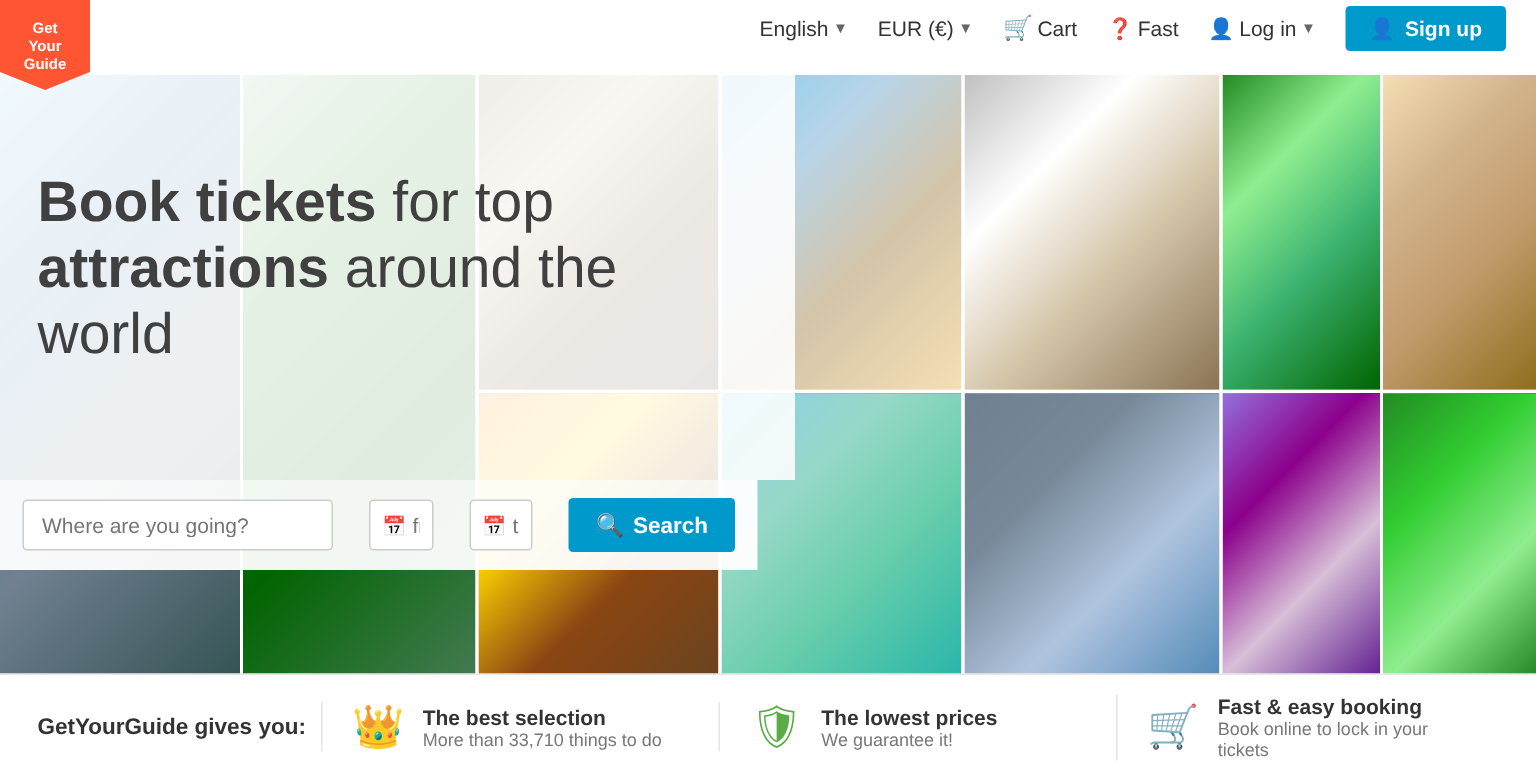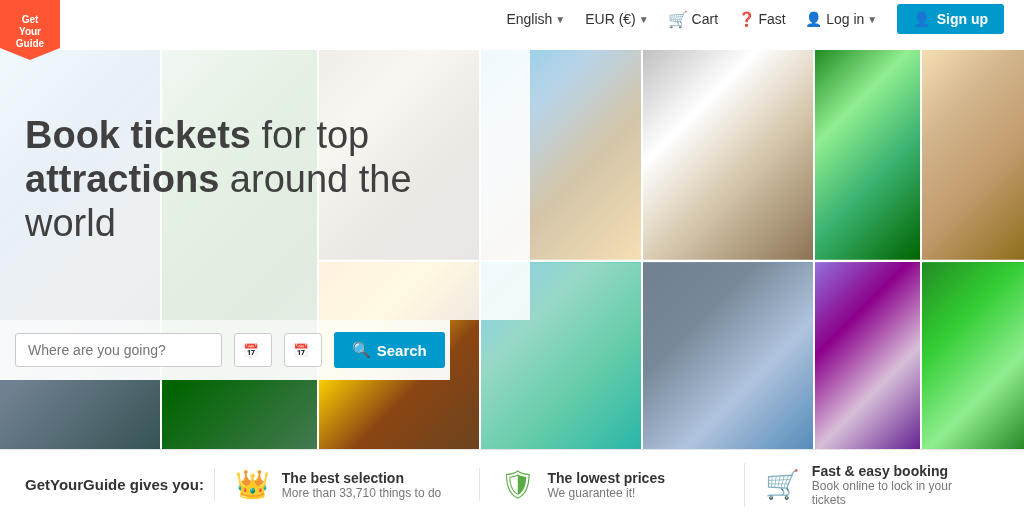--- a/index.html
+++ b/index.html
@@ -135,27 +135,27 @@
       color: #404040;
       line-height: 1.15;
       margin-bottom: 20px;
     }
     .hero-title .light { font-weight: 400; }
 
     
     .search-bar {
       display: flex;
       align-items: center;
-      gap: 12px;
+      gap: 24px;
       background: rgba(255,255,255,0.95);
       padding: 12px 15px;
       position: absolute;
       top: 270px;
       left: 0;
-      width: 450px;
+      width: 505px;
     }
     .search-destination {
       flex: 1.8;
       border: 1px solid #ccc;
       border-radius: 3px;
       padding: 8px 12px;
       font-size: 14px;
       color: #999;
       outline: none;
     }

